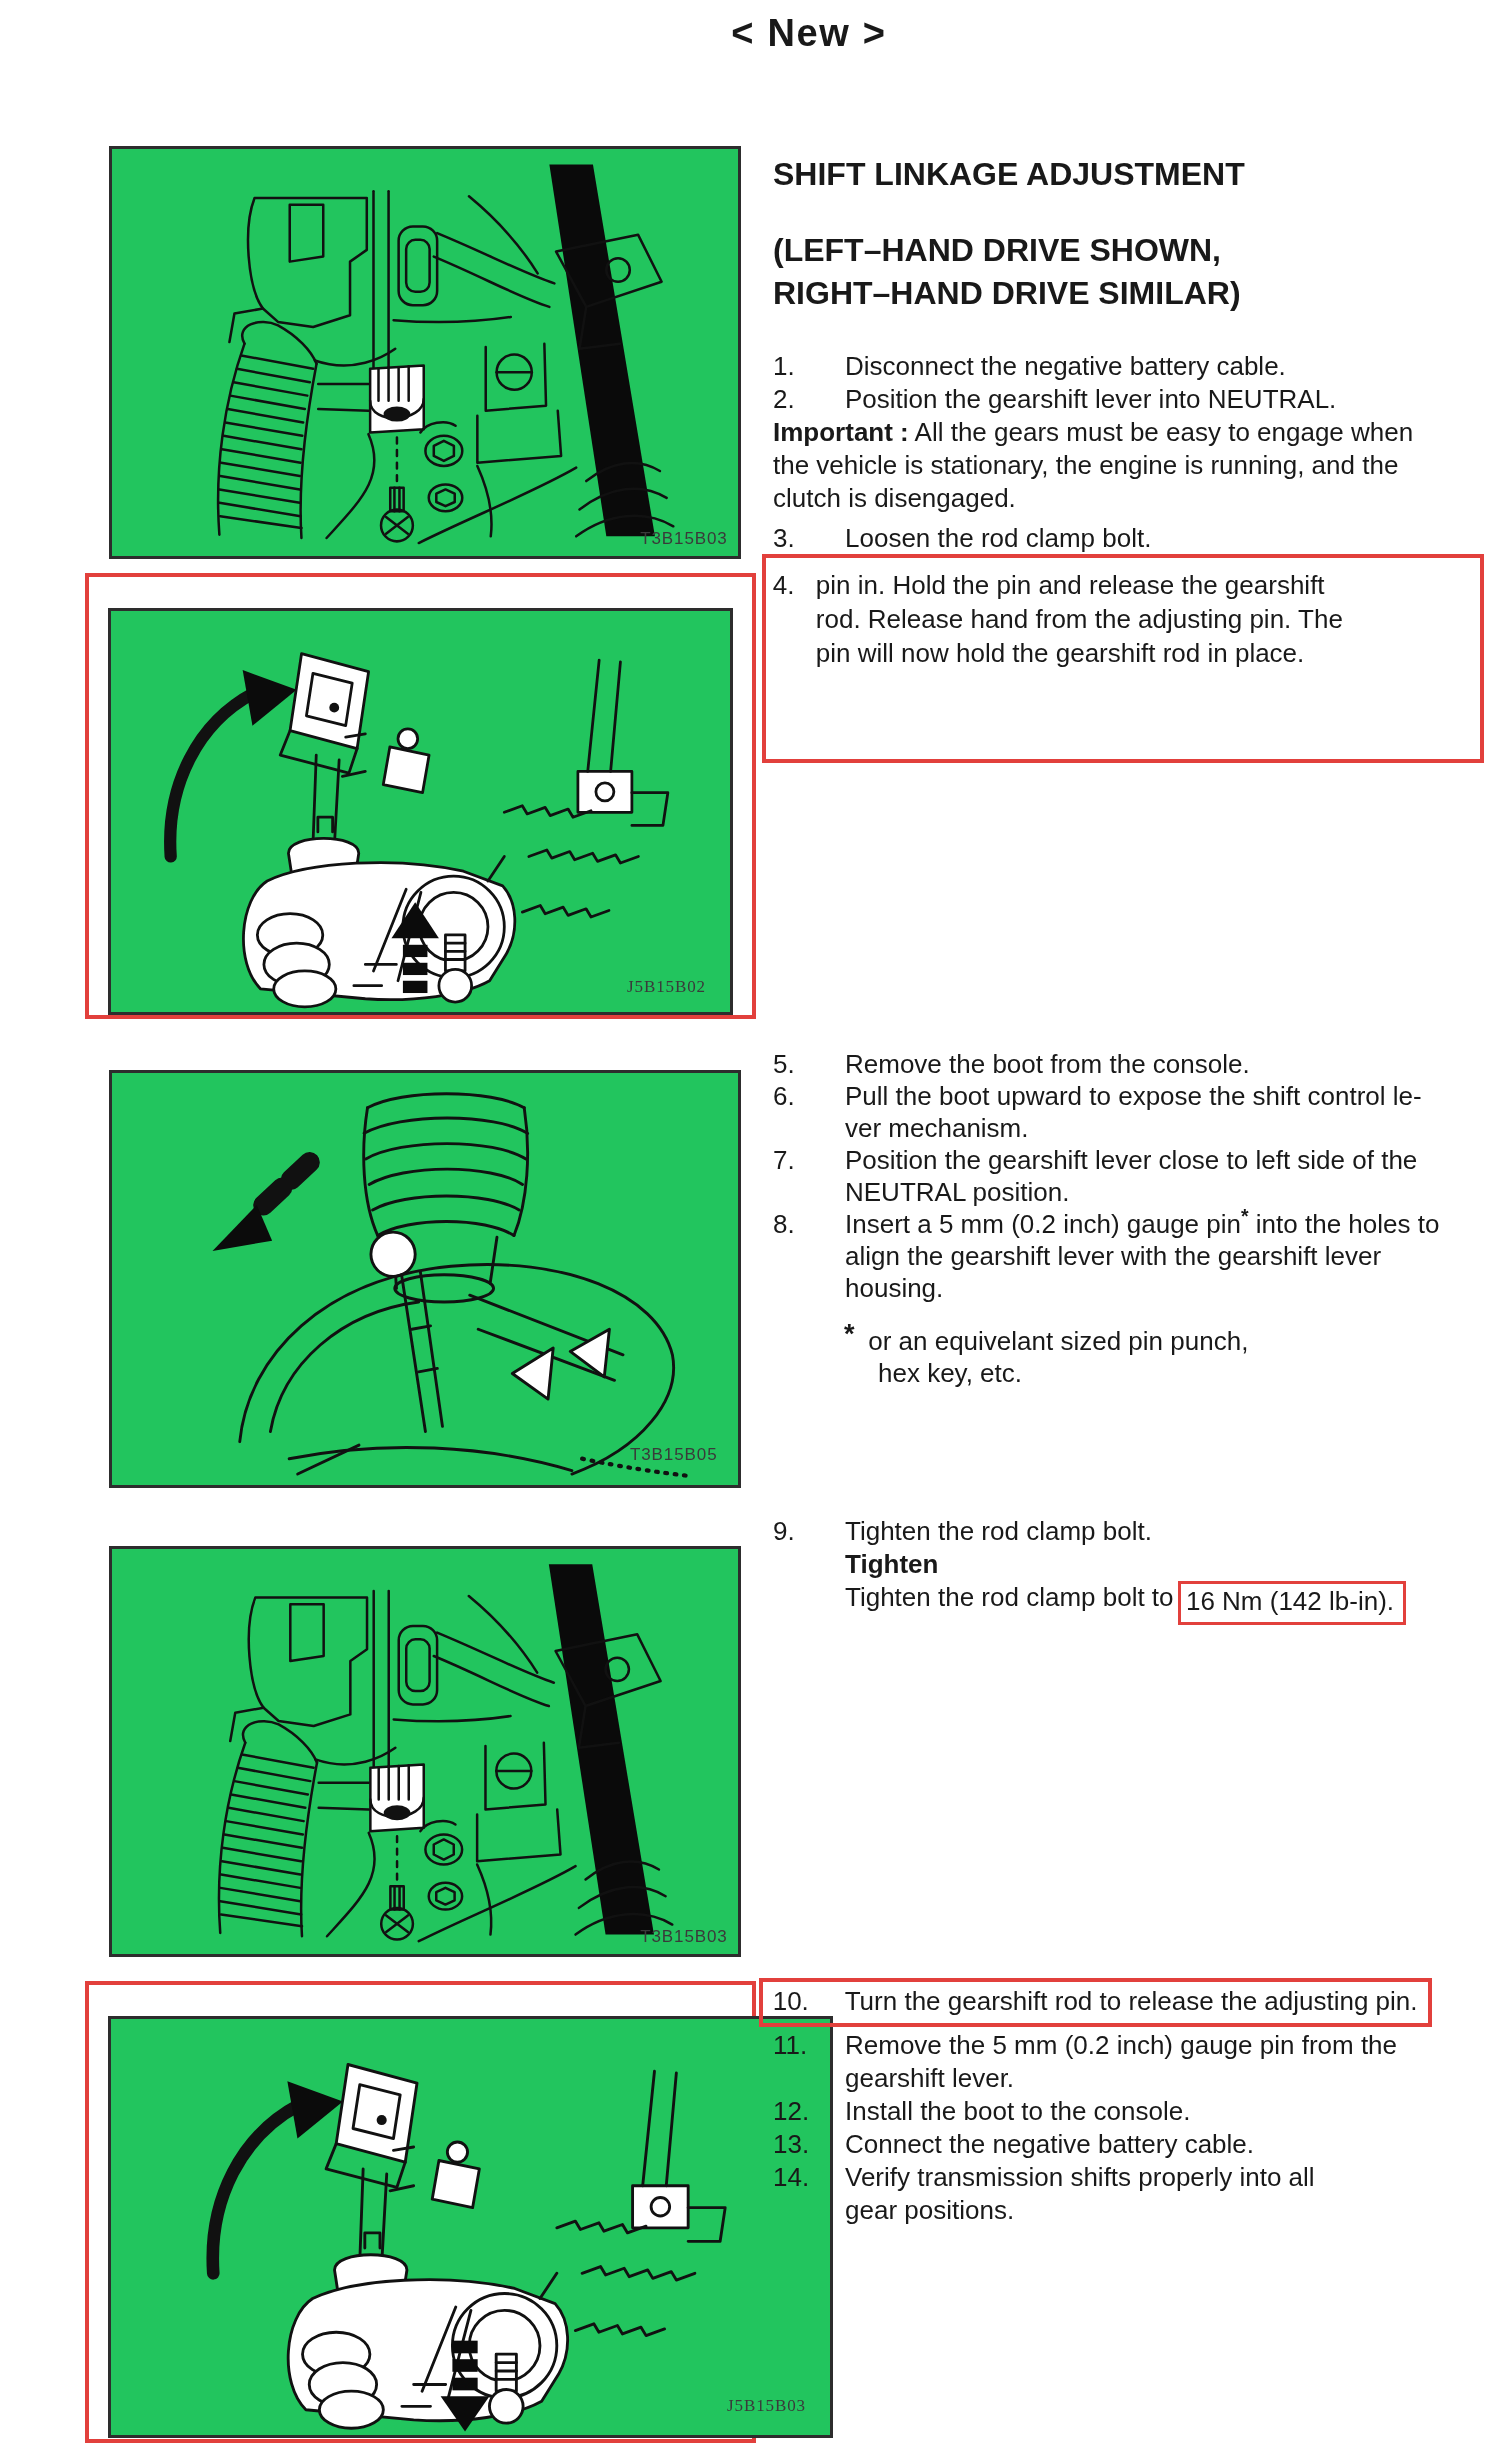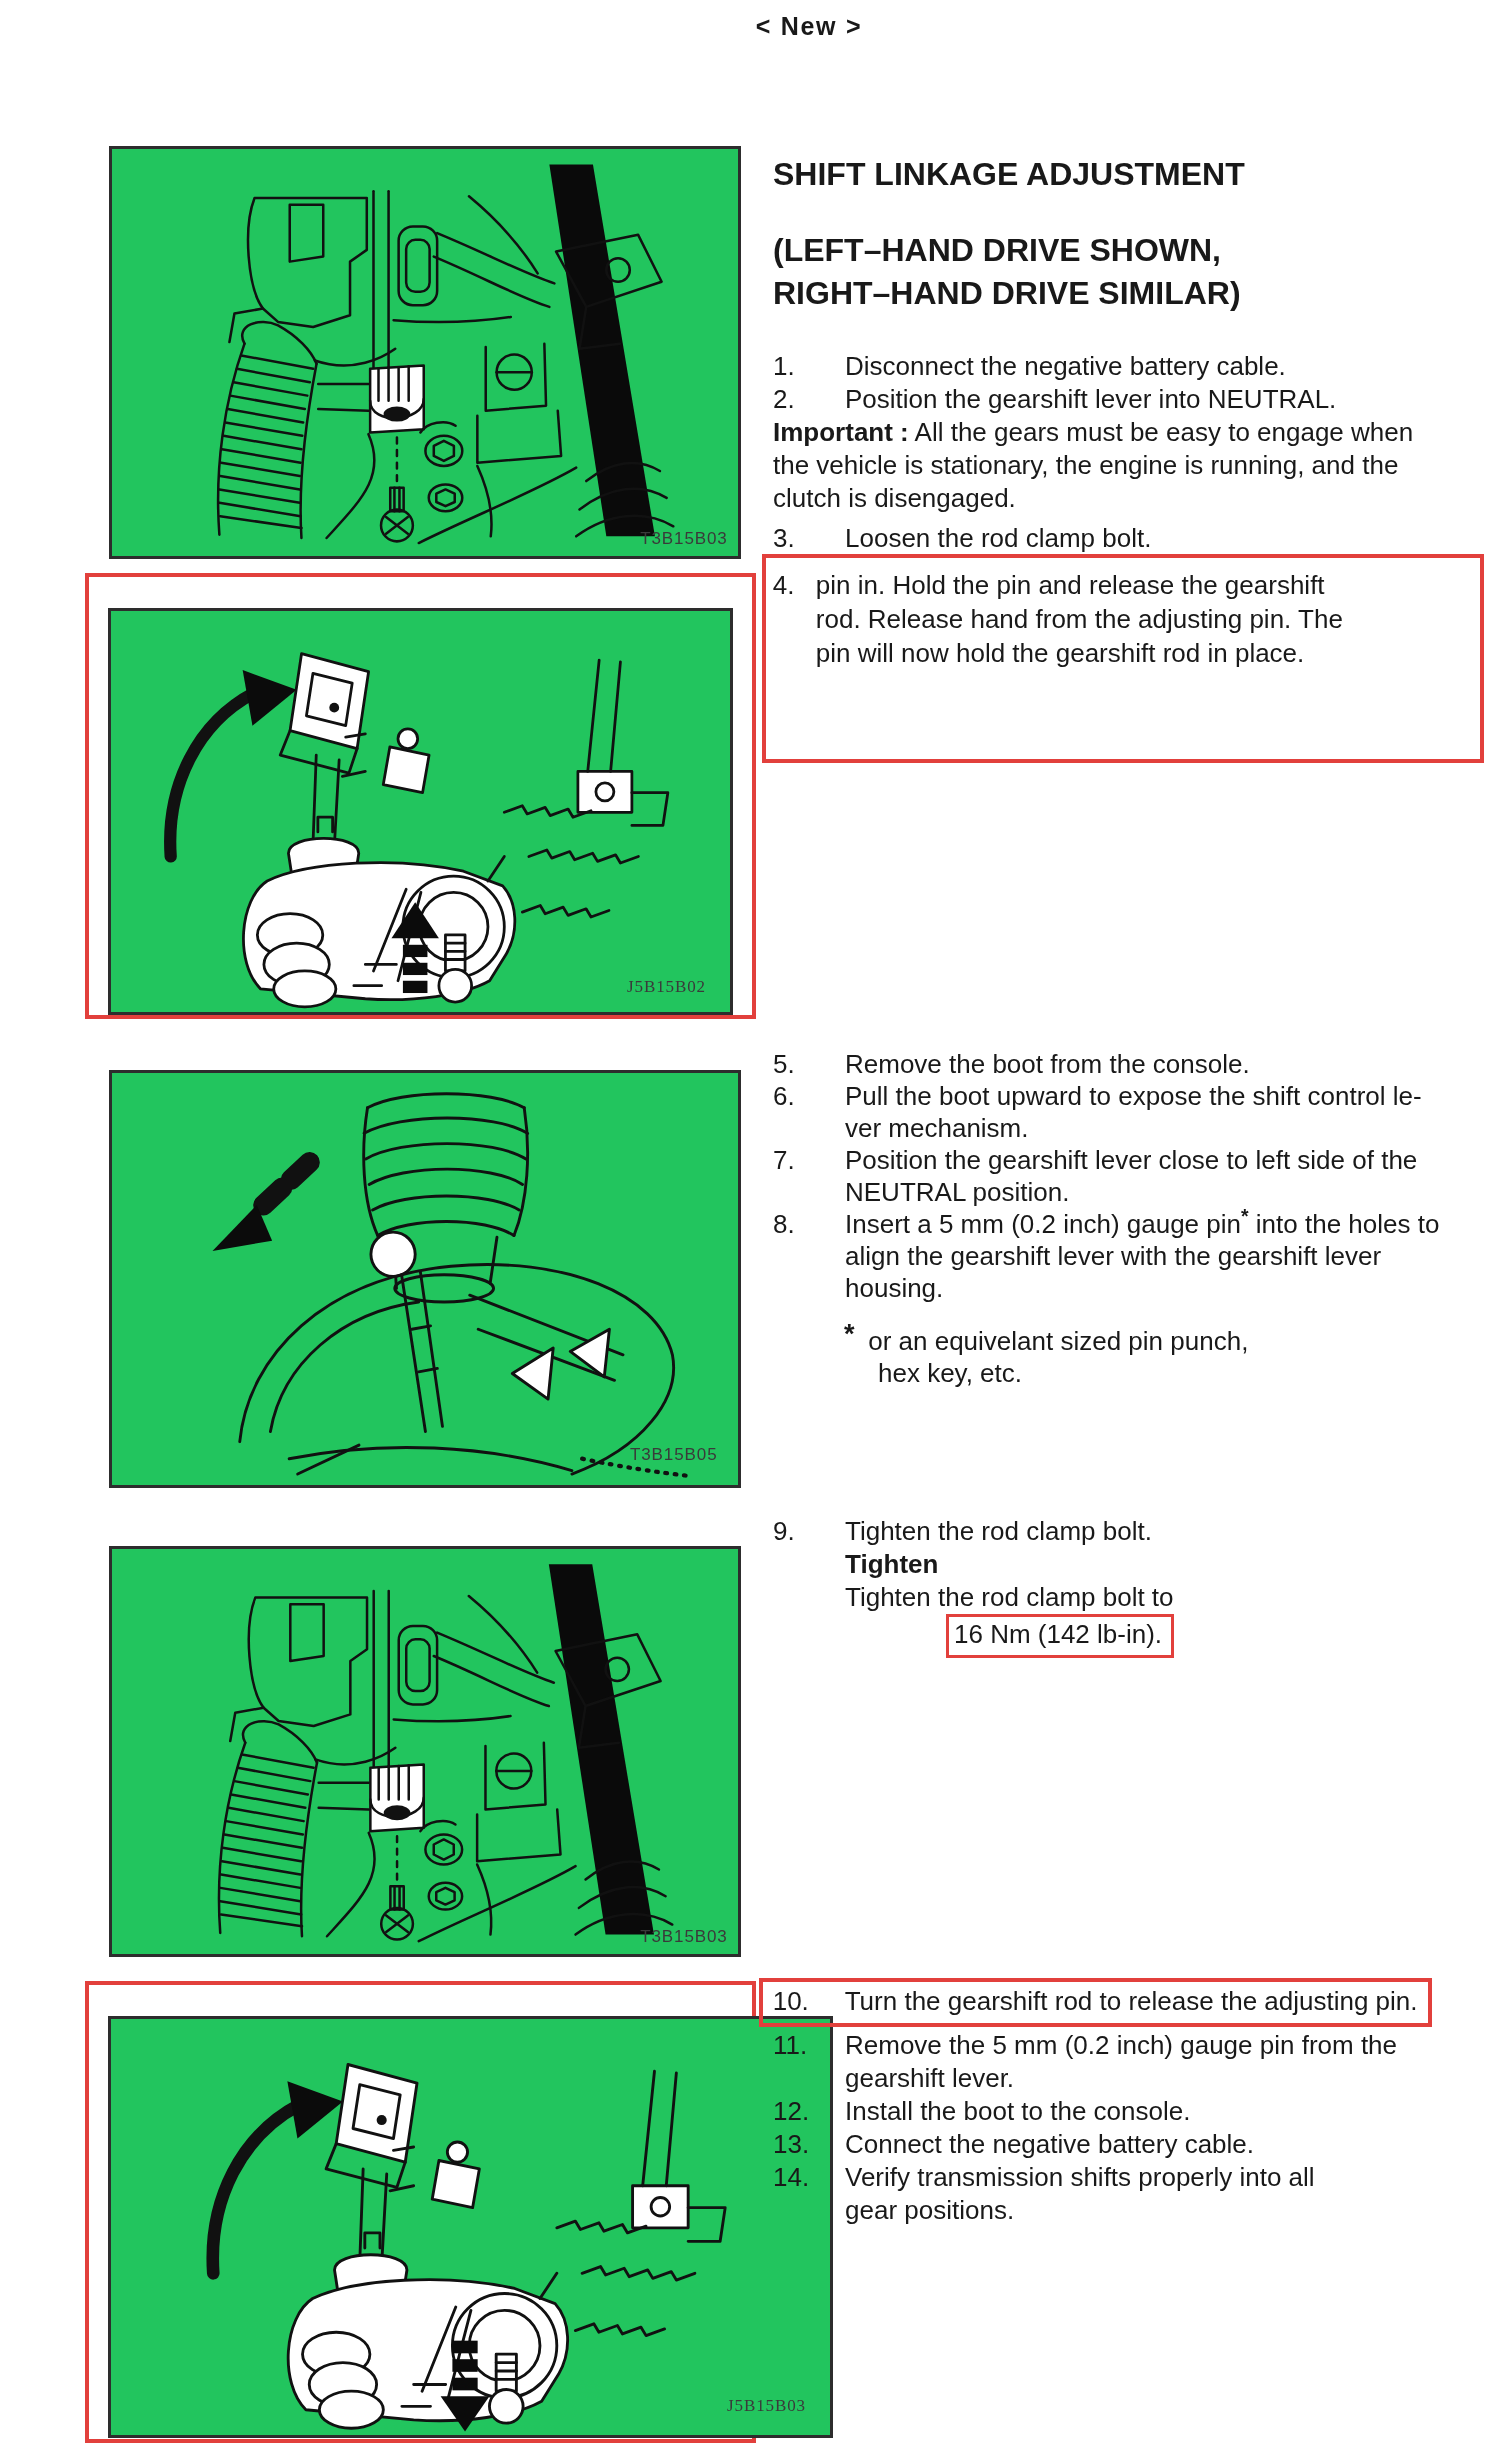--- a/index.html
+++ b/index.html
@@ -1,42 +1,42 @@
 <!DOCTYPE html>
 <html style="--red: #e2403c; --ink: #191919;font-size:13.7px"><head>
 <meta charset="utf-8">
 <style>
   :root{ --red:#e2403c; --ink:#191919; }
   *{ box-sizing:border-box; }
   body{ margin:0; background:#ffffff; }
   .page{ position:relative; width:1488px; height:2462px; background:#ffffff;
          font-family:"Liberation Sans", sans-serif; color:var(--ink); overflow:hidden; }
   .title{ position:absolute; top:12px; left:809px; transform:translateX(-50%);
-          font-size:25px; font-weight:700; letter-spacing:1.7px; white-space:nowrap; }
+          font-size:38px; font-weight:700; letter-spacing:1.7px; white-space:nowrap; }
   .fig-box{ position:absolute; border:3.4px solid #2d2d2d; background:#22c55e;margin-top:16px; }
   .red-frame{ position:absolute; border:4.3px solid var(--red); background:#fff; }
   .red-frame .fig-box{ position:absolute;font-family:Liberation Serif, serif; }
   .art{ display:block; width:100%; height:100%; }
   .fig-label{ position:absolute; font-size:17px; color:#3a3a3a; letter-spacing:0.9px; }
   .h1{ position:absolute; font-size:32px; font-weight:700; white-space:nowrap; }
   .h2{ position:absolute; font-size:32px; font-weight:700; line-height:43px; white-space:nowrap; }
   .steps,.imp,.footnote,.step9{ position:absolute; font-size:26px; line-height:33px; }
   .steps.tight{ line-height:32px; }
   .inline-steps{ position:static; font-size:26px; line-height:34px; }
   .step-row{ display:flex; align-items:flex-start; }
   .step-num{ flex:0 0 72px; }
   .narrow .step-num{ flex:0 0 43px; }
   .step-line{ white-space:nowrap; }
   .t-line{ white-space:nowrap; }
   .boxed-row{ border:4.3px solid var(--red); margin:-6.8px 0 2px -13.7px;
               padding:2.6px 10.3px 5.1px 9.4px; width:max-content; }
   .red-box4{ position:absolute; border:4.3px solid var(--red); padding:10.3px 6.8px; }
   .bold{ font-weight:700; }
   .indent85{ margin-left:72px; }
-  .spec-row{ display:flex; align-items:flex-end; white-space:nowrap;flex-direction:column; }
+  .spec-row{ display:flex; align-items:flex-start; white-space:nowrap; }
   .spec-box{ border:3.4px solid var(--red); padding:0.9px 8.5px 4.3px 5.1px; margin-left:4.3px; }
   .fn-mark{ font-weight:700; font-size:27px; vertical-align:6.8px; margin-right:13.7px; }
   .fn-l2{ margin-left:34px; }
   sup.ast{ font-size:0.75em; font-weight:700; vertical-align:super; line-height:0; }
 </style>
 </head>
 <body>
 
 <div class="page">
 

